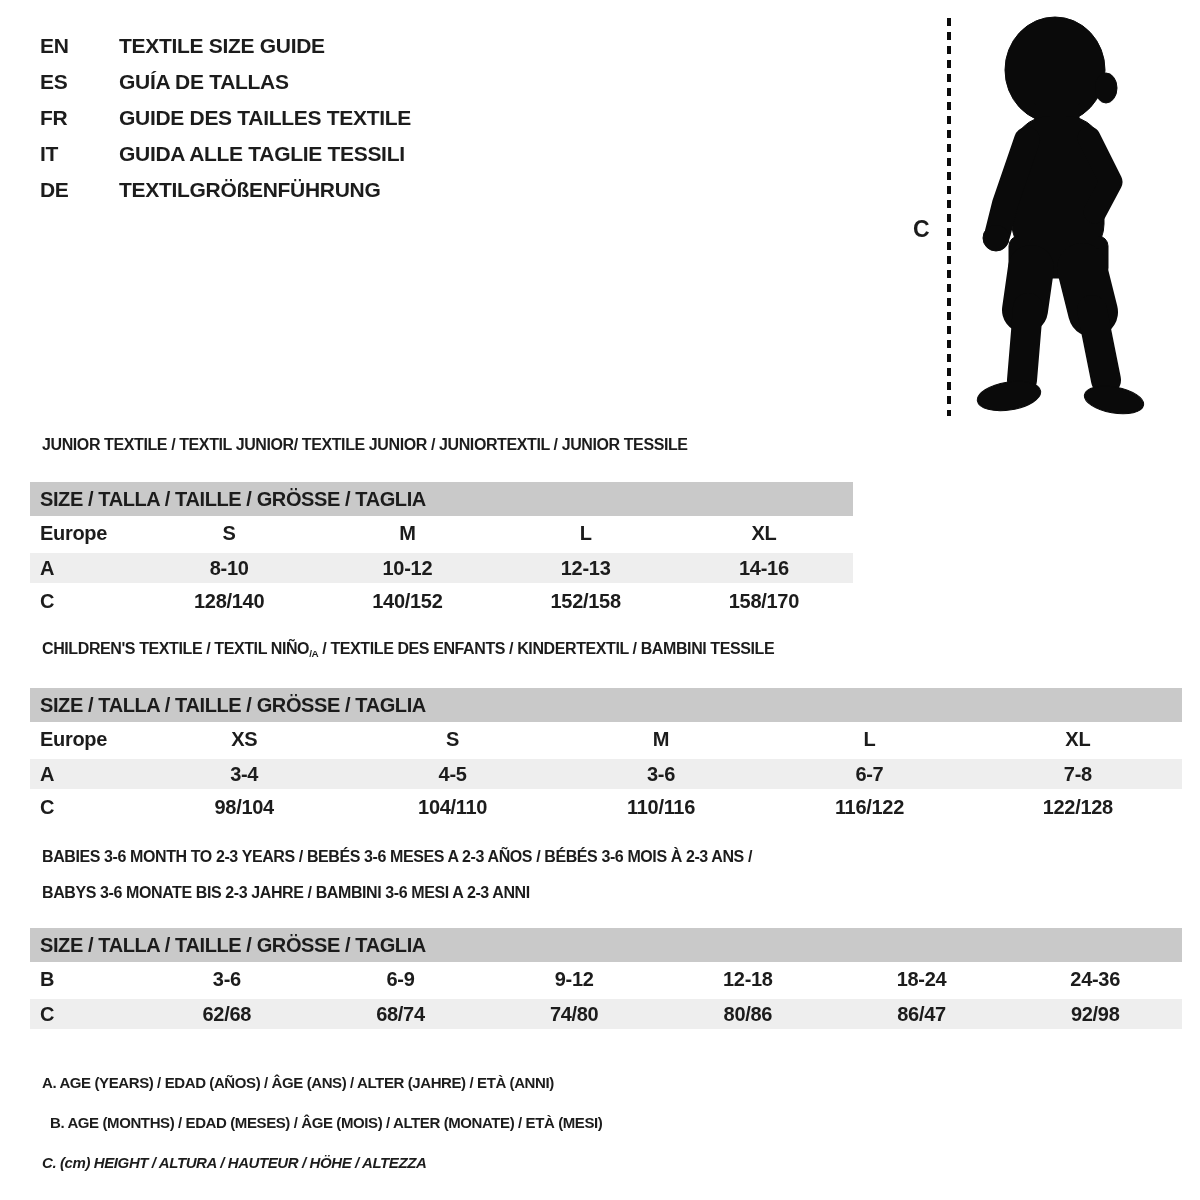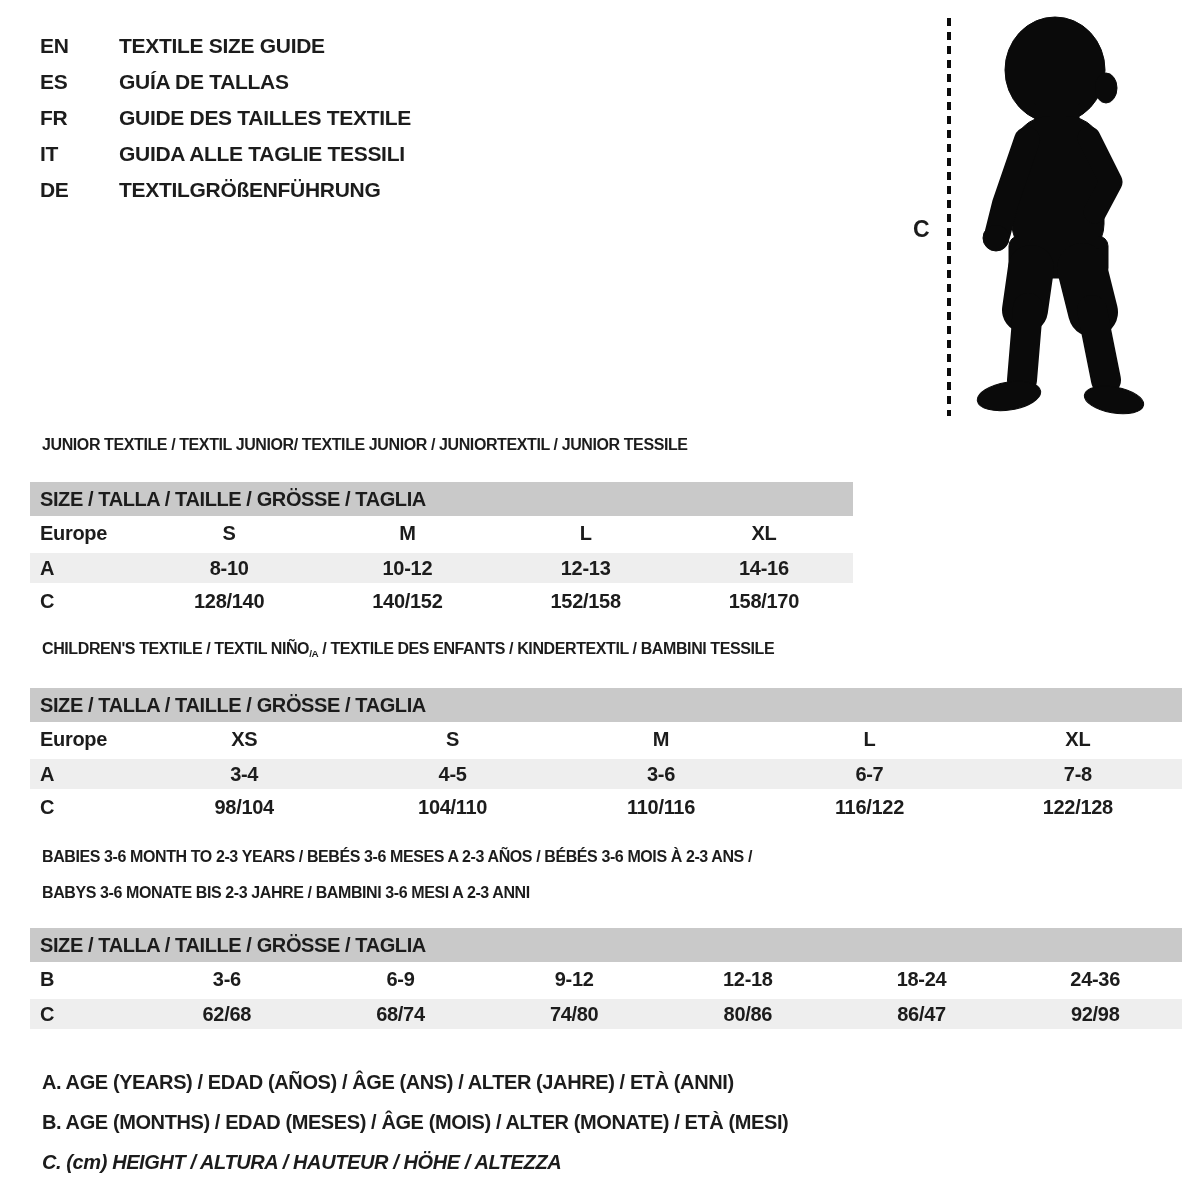--- a/index.html
+++ b/index.html
@@ -40,23 +40,23 @@
     height:34px; background:#c9c9c9; display:flex; align-items:center;
     padding-left:10px; box-sizing:border-box; font-size:20px; letter-spacing:-0.4px;
   }
   .t-row { display:flex; align-items:center; height:33px; font-size:20px; letter-spacing:-0.3px; }
   .t-row.head { height:35px; }
   .t-row.stripe { background:#eeeeee; height:30px; margin:2px 0; }
   .t-label { width:110px; padding-left:10px; box-sizing:border-box; }
   .t-cell { flex:1; text-align:center; }
 
   
-  .footnote { position:absolute; left:42px; font-size:20px; letter-spacing:-0.4px; white-space:nowrap; line-height:25px; }
+  .footnote { position:absolute; left:42px; font-size:15px; letter-spacing:-0.4px; white-space:nowrap; line-height:25px; }
   #footnote-a { top:1070px; }
-  #footnote-b { top:1110px; }
+  #footnote-b { top:1110px;margin-left:8px; }
   #footnote-c { top:1150px;font-style:italic; }
 </style>
 </head>
 <body>
 
 <div class="page">
 
   <div class="lang-block">
     <div class="lang-row">
       <span class="lang-code">EN</span>

